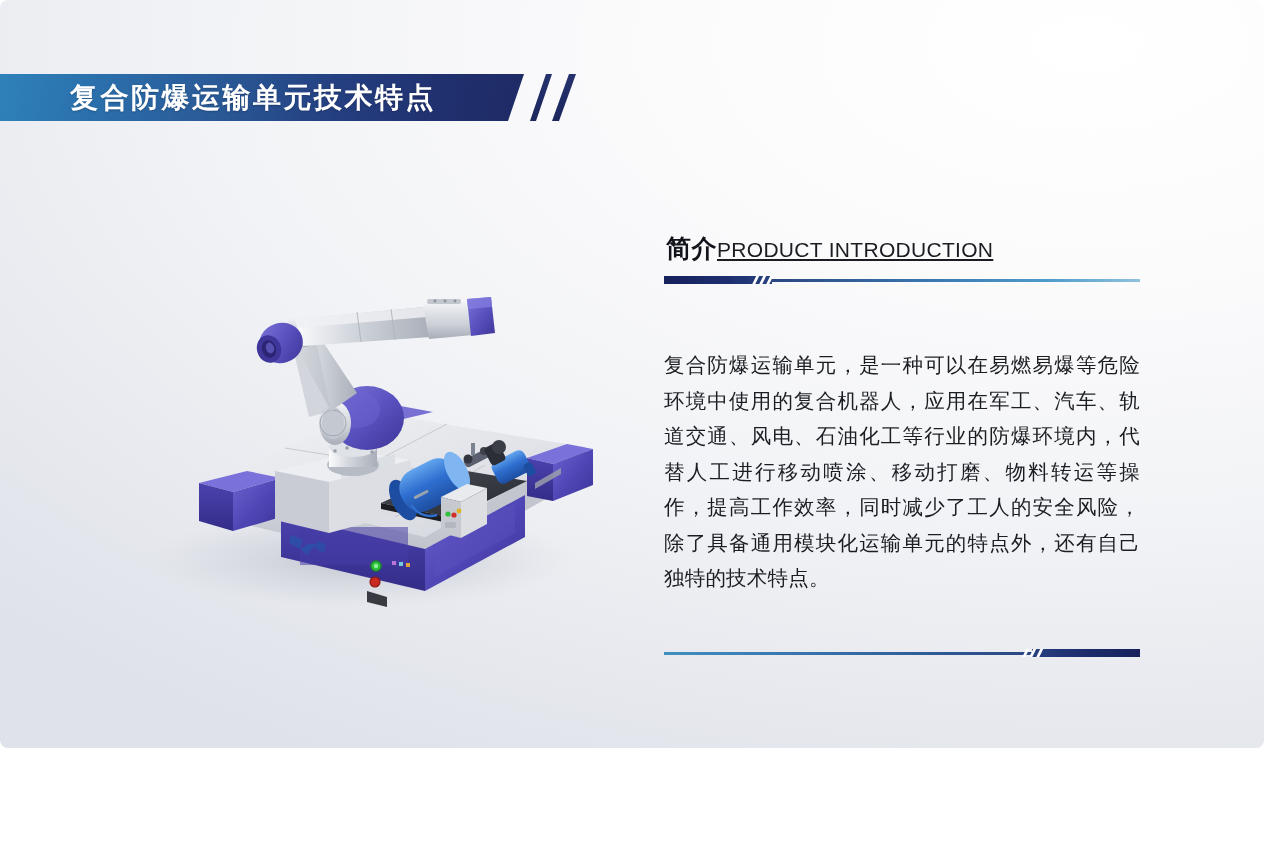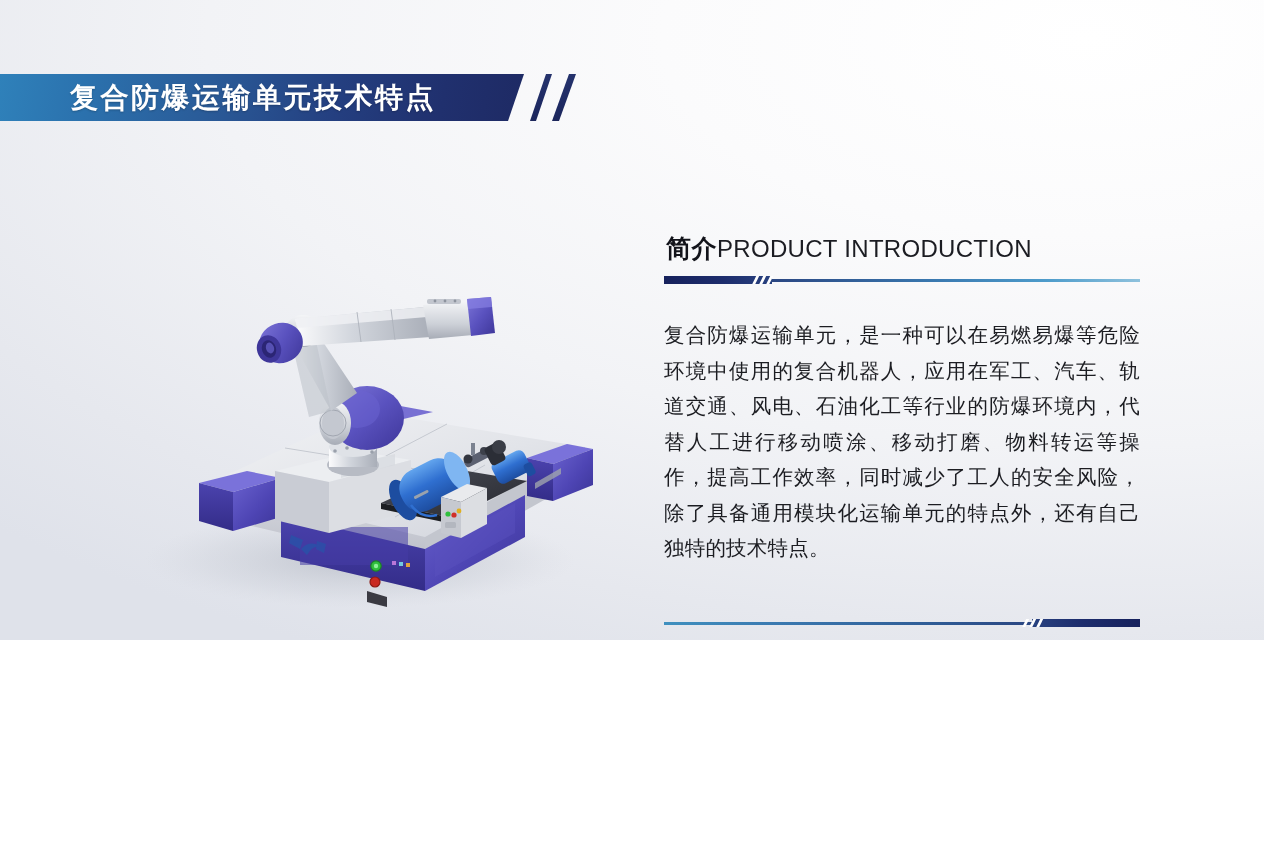--- a/index.html
+++ b/index.html
@@ -5,23 +5,24 @@
 <style>
   * { margin:0; padding:0; box-sizing:border-box; }
   html, body { width:1264px; height:850px; }
   body {
     font-family:"Liberation Sans","DejaVu Sans",sans-serif;
     background:#ffffff;
     overflow:hidden;
   }
   .page {
     position:relative;
-    width:1264px; height:640px;
+    width:1264px; height:748px;
     background:
       radial-gradient(120% 110% at 86% 6%, #ffffff 0%, #fbfbfc 28%, #f2f3f6 58%, #e6e8ee 84%, #dfe2ea 100%);
+    border-radius: 8px;
   }
 
   
   .banner-wrap {
     position:absolute; left:0; top:74px;
     width:600px; height:47px;
   }
   .banner-body {
     position:absolute; left:0; top:0;
     width:524px; height:47px;
@@ -64,22 +65,23 @@
   .section-head {
     display:flex; align-items:baseline; 
     padding-left:2px;
   }
   .head-cn {
     font-size:25px; font-weight:bold; color:#12131a;
     letter-spacing:.5px;
     font-family:"DejaVu Sans","Liberation Sans",sans-serif;
   }
   .head-en {
-    font-size:24px; color:#1b1c22; letter-spacing:.3px;
+    font-size:21px; color:#1b1c22; letter-spacing:.3px;
     font-weight:400;
+    text-decoration:underline;
   }
 
   
   .divider {
     position:relative; height:12px; margin-top:9px; width:476px;
   }
   .divider .thick {
     position:absolute; left:0; top:2px; height:8px; width:108px;
     background:linear-gradient(90deg,#16215c 0%,#1d2d6d 55%,#28417f 100%);
   }
@@ -103,21 +105,21 @@
     left:auto; right:0;
     background:linear-gradient(90deg,#28417f 0%,#1d2d6d 45%,#16215c 100%);
   }
   .divider.flip .thin {
     left:0; right:104px;
     background:linear-gradient(90deg,#3f90bf 0%,#3a79b0 30%,#2f5d97 70%,#2a4581 100%);
   }
   .divider.flip .nicks { left:auto; right:88px; }
 
   .body-copy {
-    margin-top:32px;
+    margin-top:62px;
     width:476px;
     font-family:"DejaVu Sans","Liberation Sans",sans-serif;
     font-size:20.5px;
     line-height:35.5px;
     color:#1c1d22;
     text-align:justify;
     text-justify:inter-ideograph;
     letter-spacing:.2px;
   }
   .bottom-rule { margin-top:50px; }

